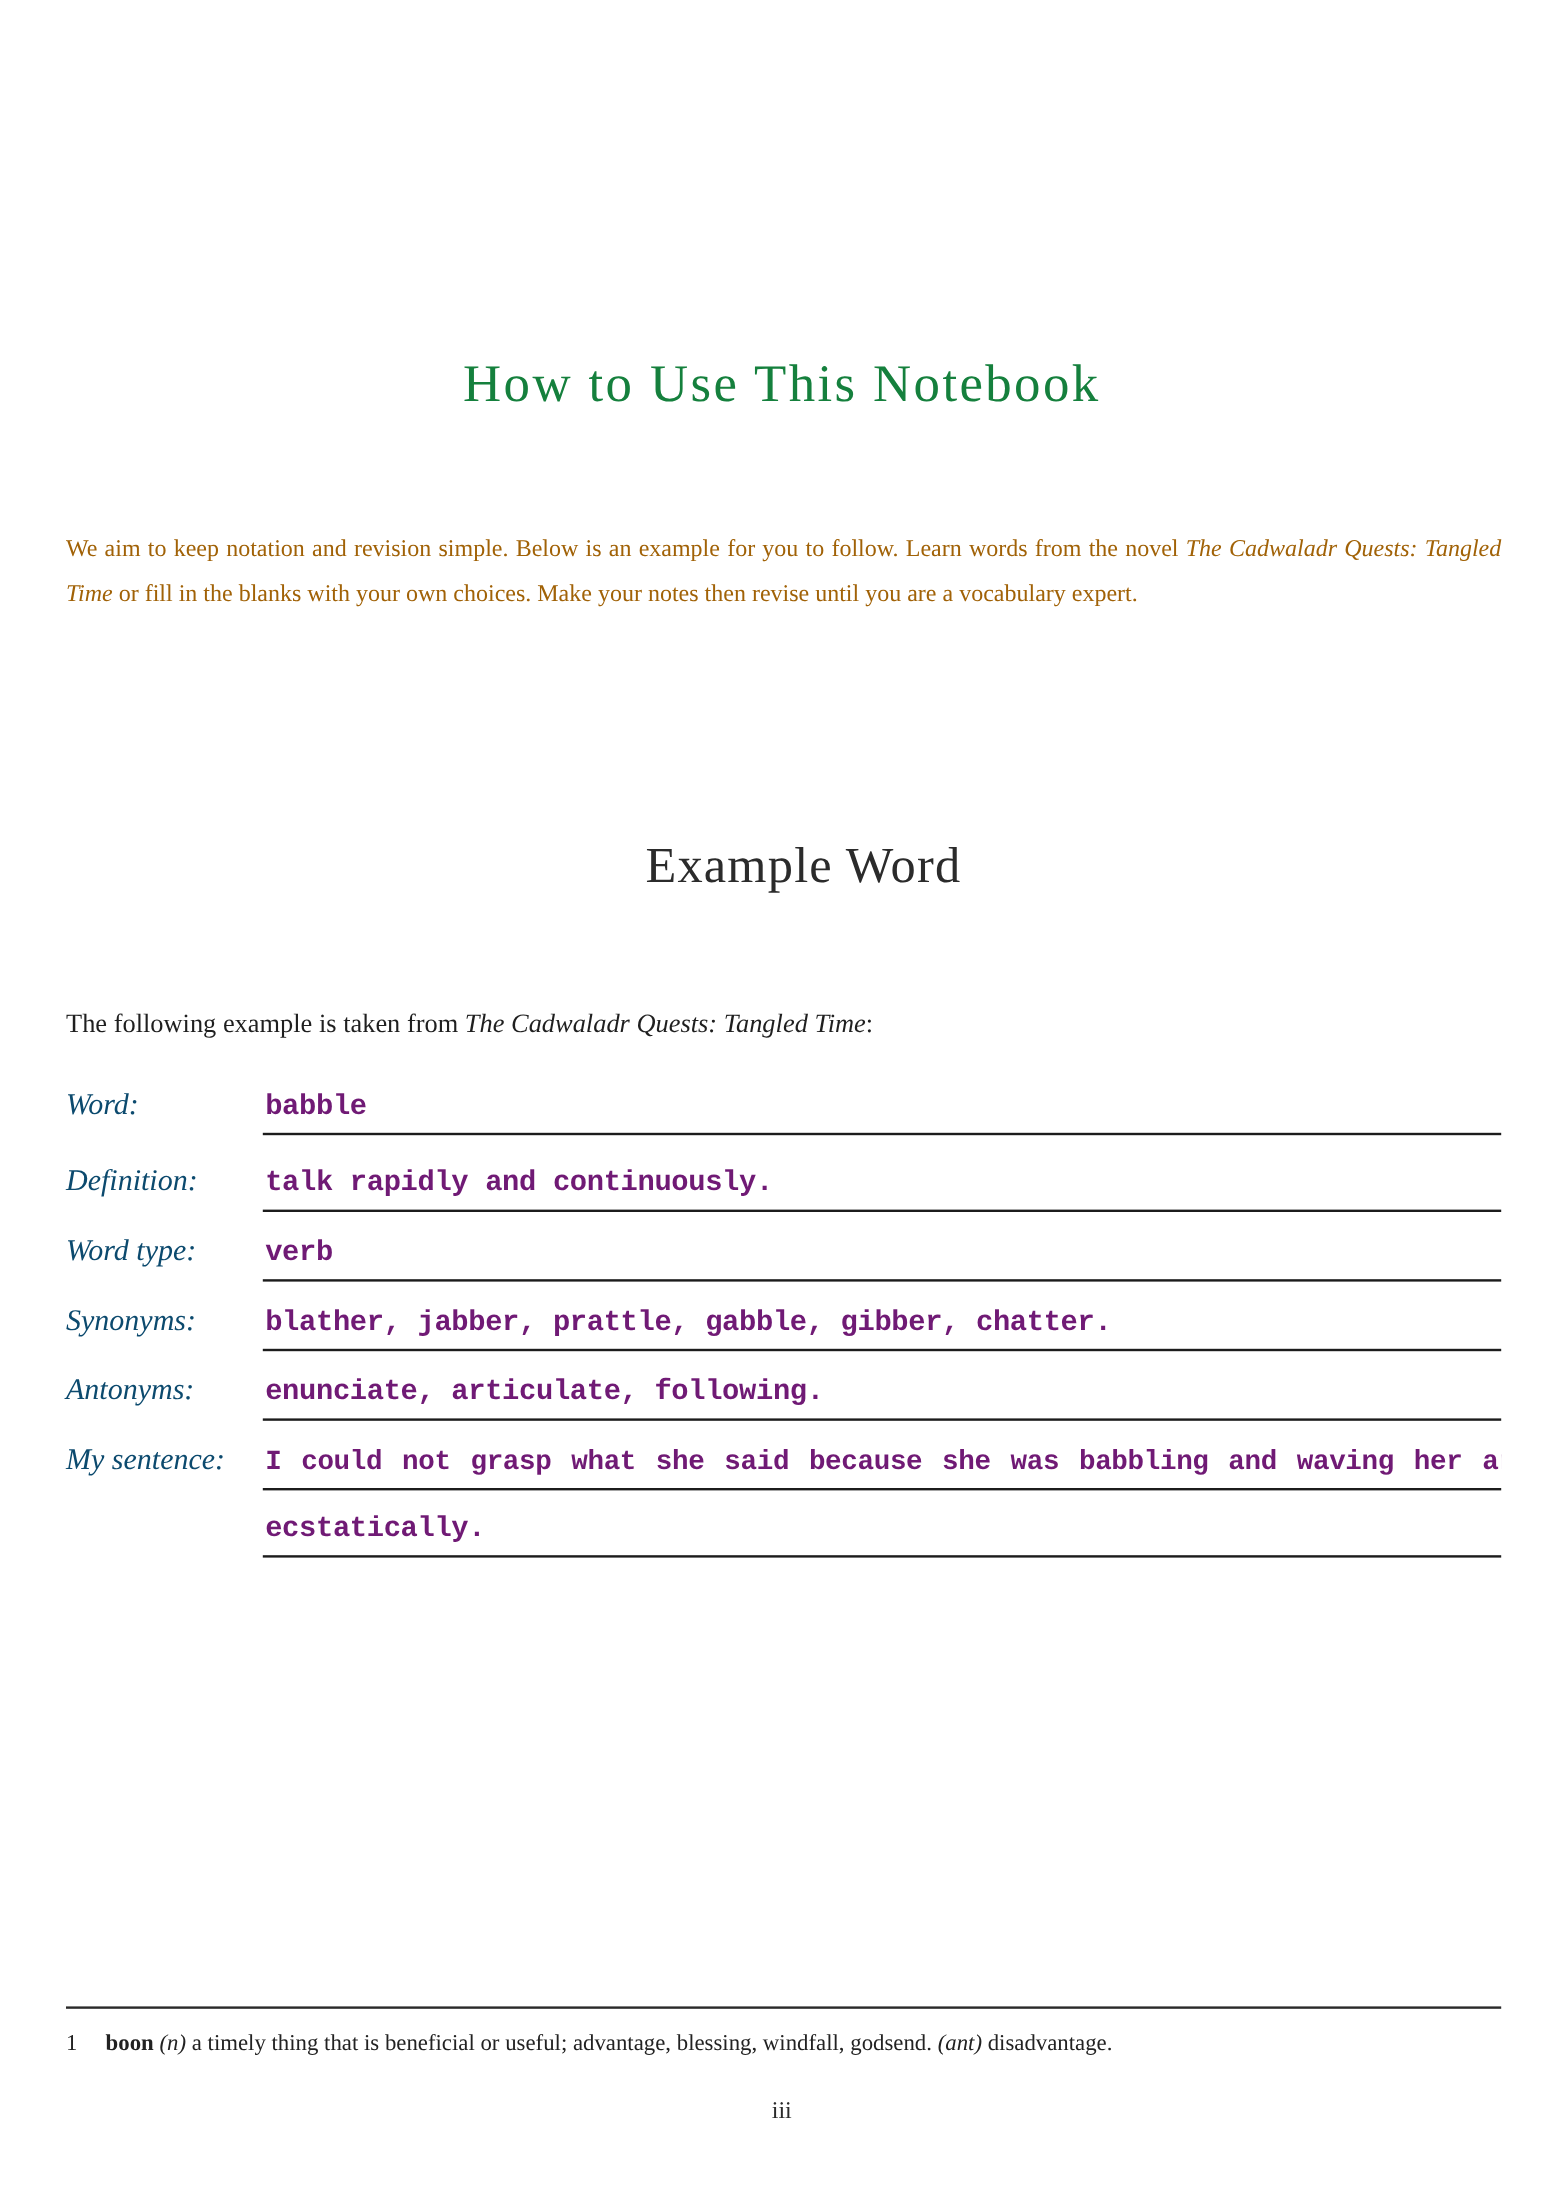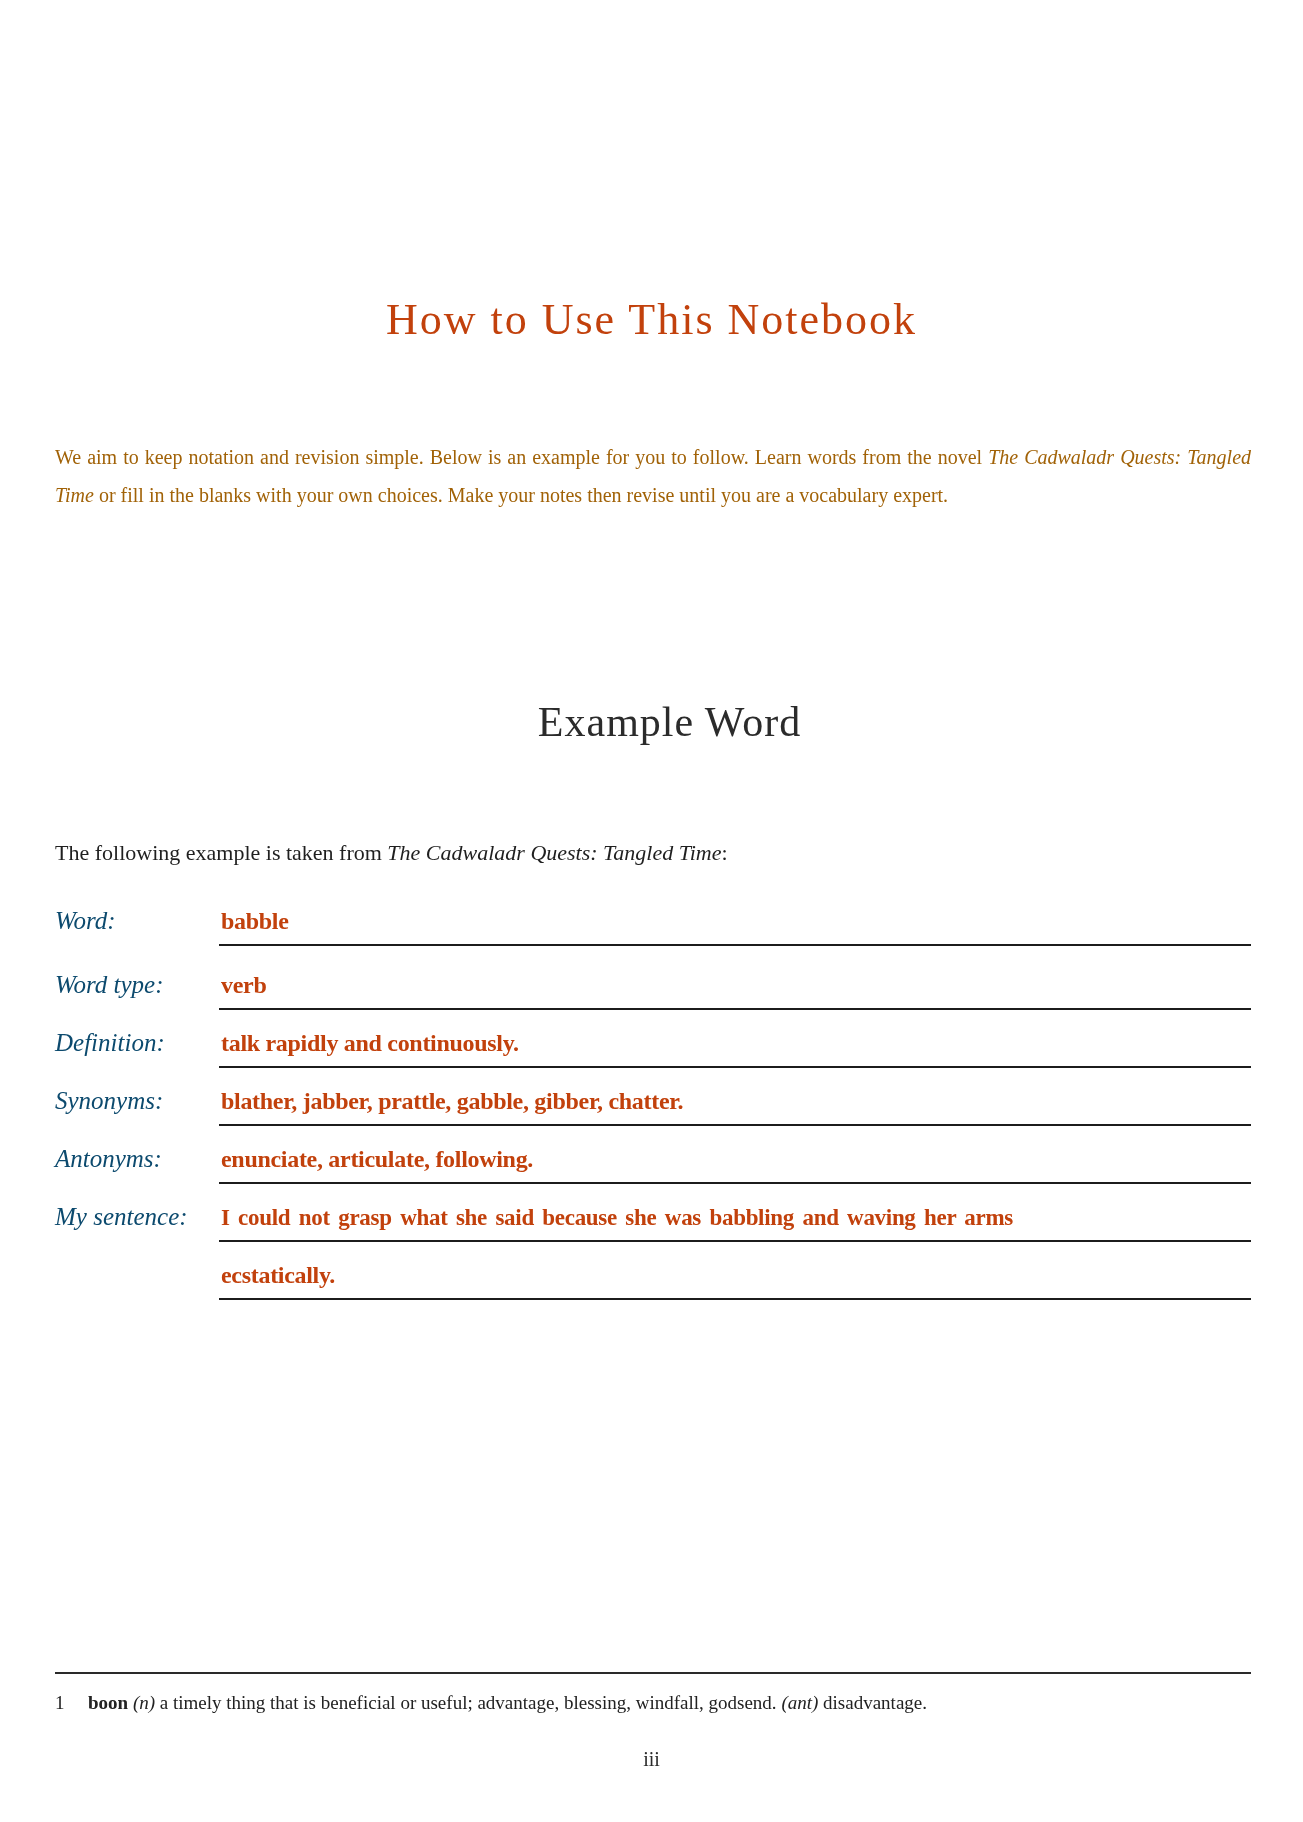--- a/index.html
+++ b/index.html
@@ -15,21 +15,21 @@
     overflow: hidden;
   }
   .title {
     position: absolute;
     top: 294px;
     left: 0; right: 0;
     text-align: center;
     font-size: 44px;
     font-weight: normal;
     letter-spacing: 2px;
-    color: #c2410c;
+    color: #15803d;
   }
   .intro-section {
     position: absolute;
     top: 438px;
     left: 55px;
     width: 1196px;
   }
   .para {
     font-size: 20px;
     line-height: 38px;
@@ -83,25 +83,25 @@
   }
   .value-area {
     flex: 1 1 auto;
     border-bottom: 2px solid #1c1c1c;
     padding: 0 0 5px 2px;
     line-height: 30px;
     white-space: nowrap;
     overflow: hidden;
   }
   .value {
-    font-family: Liberation Serif, serif;
+    font-family: Liberation Mono, monospace;
     font-weight: 700;
     font-size: 24px;
     letter-spacing: -0.3px;
-    color: #c2410c;
+    color: #701a75;
   }
   .value.sentence {
     font-size: 23px;
     word-spacing: 3px;
   }
   .fn-rule {
     position: absolute;
     top: 1672px;
     left: 55px;
     width: 1196px;
@@ -146,27 +146,27 @@
   <p class="example-intro"><span>The following example is taken from </span><i>The Cadwaladr Quests: Tangled Time</i><span>:</span></p>
 
   <div class="word-form">
 
     <div class="row first">
       <span class="field-label">Word:</span>
       <span class="value-area"><span class="value">babble</span></span>
     </div>
 
     <div class="row">
-      <span class="field-label">Word type:</span>
-      <span class="value-area"><span class="value">verb</span></span>
+      <span class="field-label">Definition:</span>
+      <span class="value-area"><span class="value">talk rapidly and continuously.</span></span>
     </div>
 
     <div class="row">
-      <span class="field-label">Definition:</span>
-      <span class="value-area"><span class="value">talk rapidly and continuously.</span></span>
+      <span class="field-label">Word type:</span>
+      <span class="value-area"><span class="value">verb</span></span>
     </div>
 
     <div class="row">
       <span class="field-label">Synonyms:</span>
       <span class="value-area"><span class="value">blather, jabber, prattle, gabble, gibber, chatter.</span></span>
     </div>
 
     <div class="row">
       <span class="field-label">Antonyms:</span>
       <span class="value-area"><span class="value">enunciate, articulate, following.</span></span>

